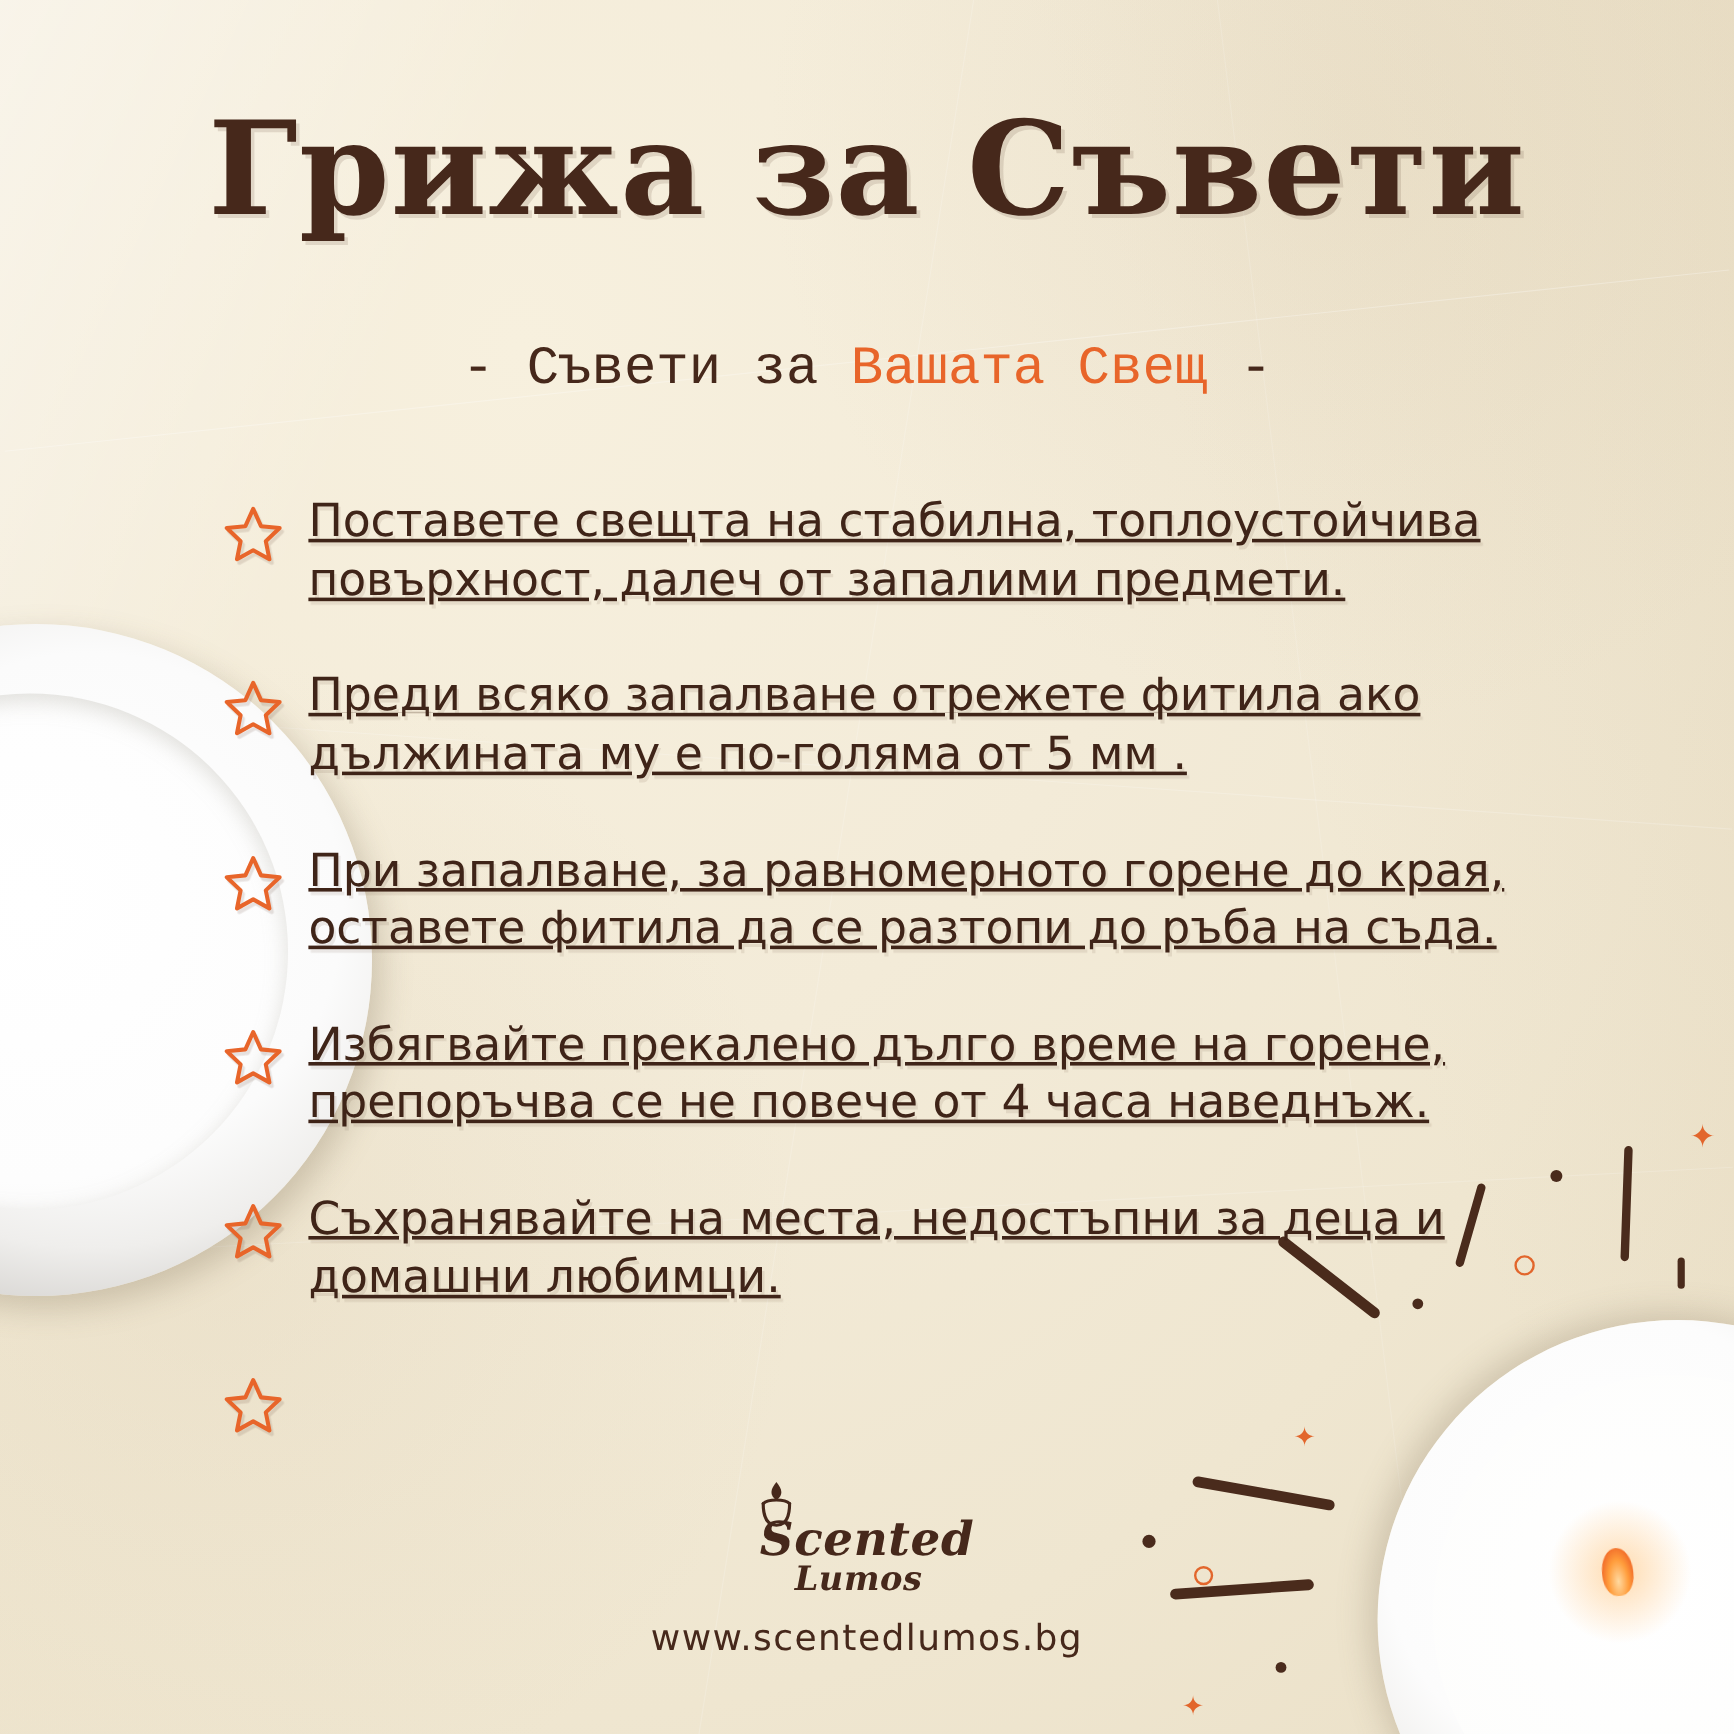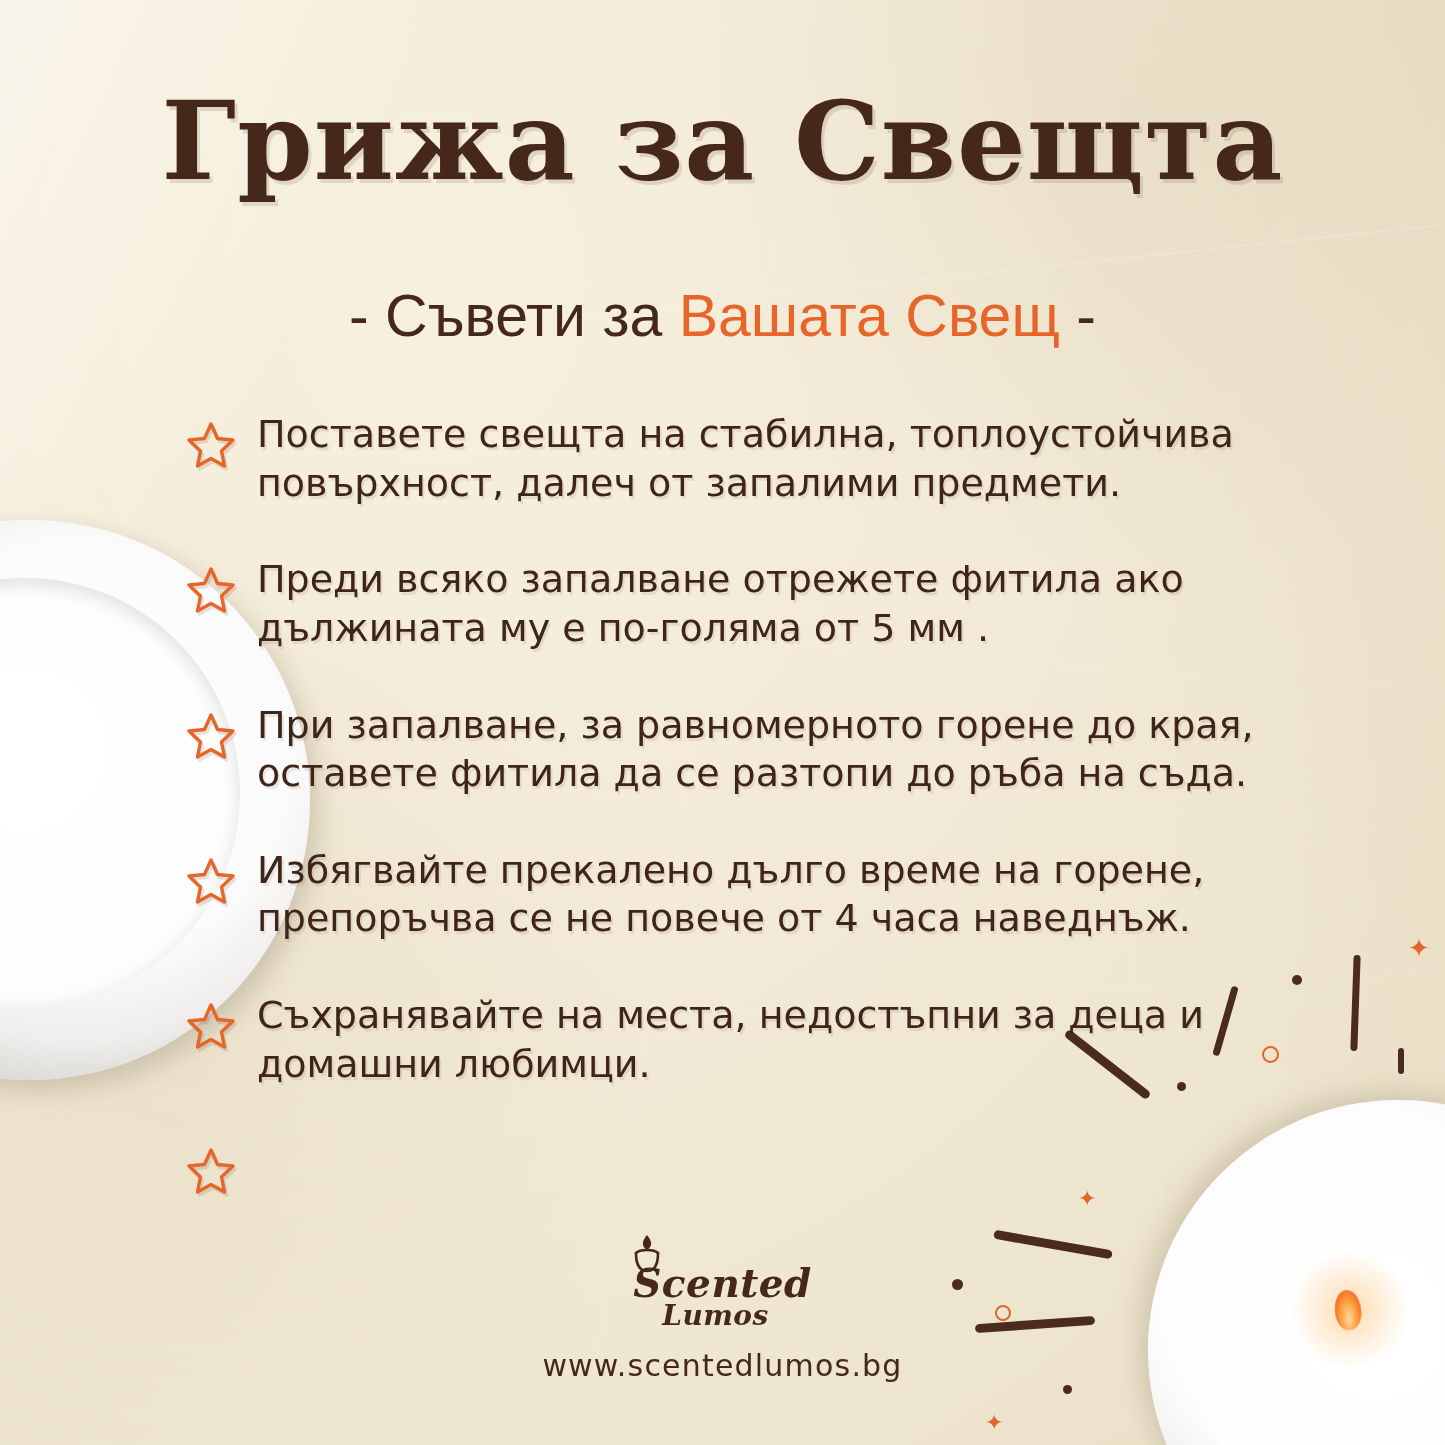--- a/index.html
+++ b/index.html
@@ -134,23 +134,23 @@
     font-size: 108px;
     letter-spacing: 1px;
     color: #46281b;
     text-shadow: 3px 4px 0 rgba(70,40,27,0.13);
   }
   .subtitle {
     position: absolute;
     left: 0; right: 0;
     top: 282px;
     text-align: center;
-    font-size: 59px;
+    font-size: 45px;
     color: #46281b;
-    font-family: Liberation Sans, sans-serif;
+    font-family: Liberation Mono, monospace;
   }
   .subtitle .accent { color: #e8652a; }
 
   
   .tips {
     position: absolute;
     left: 185px;
     top: 410px;
     width: 1090px;
   }
@@ -166,20 +166,21 @@
     color: #e8652a;
   }
   .tip .star svg { display: block; filter: drop-shadow(2px 3px 0 rgba(90,60,40,0.14)); }
   .tip .text {
     flex: 1 1 auto;
     font-size: 38px;
     line-height: 1.28;
     color: #3f2418;
     padding-left: 14px;
     text-shadow: 2px 3px 0 rgba(90,60,40,0.10);
+    text-decoration: underline;
   }
 
   
   .footer {
     position: absolute;
     left: 0; right: 0;
     bottom: 62px;
     text-align: center;
   }
   .logo-wrap {
@@ -242,21 +243,21 @@
   <div class="dot" style="left:1292px; top:975px; width:10px; height:10px;"></div>
   <div class="dot" style="left:1177px; top:1082px; width:9px; height:9px;"></div>
   <div class="dot" style="left:952px; top:1279px; width:11px; height:11px;"></div>
   <div class="dot" style="left:1063px; top:1385px; width:9px; height:9px;"></div>
   <div class="ring" style="left:1262px; top:1046px; width:13px; height:13px;"></div>
   <div class="ring" style="left:995px; top:1305px; width:12px; height:12px;"></div>
   <div class="four-star" style="left:1408px; top:935px;">✦</div>
   <div class="four-star" style="left:1078px; top:1188px; font-size:22px;">✦</div>
   <div class="four-star" style="left:985px; top:1412px; font-size:22px;">✦</div>
 
-  <div class="title">Грижа за Свещта</div>
+  <div class="title">Грижа за Съвети</div>
 
   <div class="subtitle">
     <span>- Съвети за </span><span class="accent">Вашата Свещ</span><span> -</span>
   </div>
 
   <div class="tips">
 
     <div class="tip">
       <span class="star">
         <svg width="52" height="50" viewBox="0 0 52 50" fill="none" stroke="#e8652a" stroke-width="3.4" stroke-linejoin="round">

